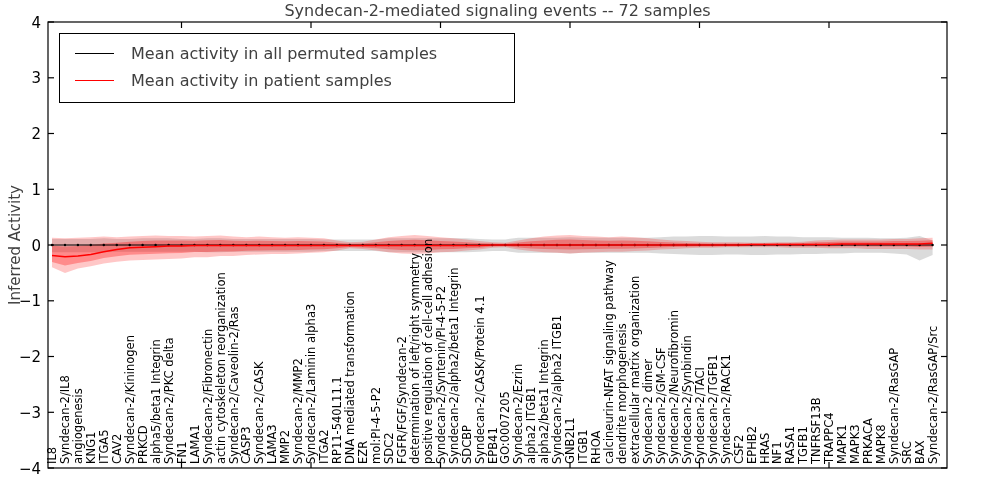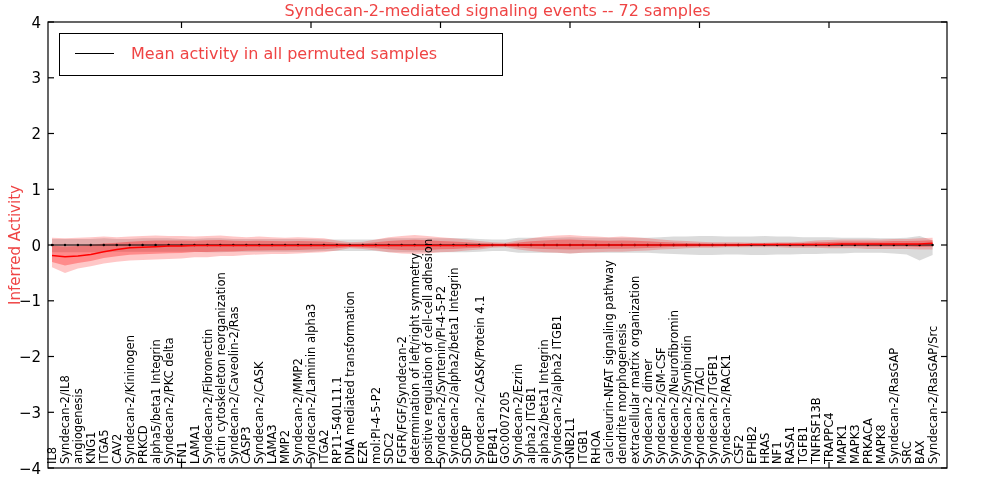--- a/index.html
+++ b/index.html
@@ -1,39 +1,43 @@
 <!DOCTYPE html>
 <html><head>
 <meta charset="utf-8">
 <style>
   html,body{margin:0;padding:0;background:#fff;}
   .fig{position:relative;width:1000px;height:500px;background:#fff;
-       font-family:"DejaVu Sans","Liberation Sans",sans-serif;color:#ef4444;overflow:hidden;}
+       font-family:"DejaVu Sans","Liberation Sans",sans-serif;color:#404040;overflow:hidden;}
   .title{position:absolute;top:1px;left:48px;width:899px;text-align:center;
          font-size:16px;white-space:nowrap;}
   .xlabel{position:absolute;top:478px;left:48px;width:899px;text-align:center;font-size:15px;}
   .ylabel{position:absolute;left:-45px;top:236px;width:120px;text-align:center;
           font-size:15px;transform:rotate(-90deg);}
   .legend{position:absolute;left:59px;top:33px;width:442px;background:#fff;
-          border:1.5px solid #000;z-index:5;padding:6px 0 8px 0;}
+          border:1.5px solid #000;z-index:5;padding:6px 12px 8px 0;}
   .legend-row{display:flex;align-items:center;height:27px;}
   .line-swatch{width:39px;height:0;border-top:1.7px solid #000;margin:0 17px 0 15px;flex:0 0 auto;}
   .legend-label{font-size:16px;white-space:nowrap;}
   svg{position:absolute;left:0;top:0;}
 </style>
 </head>
 <body>
 
 <div class="fig">
   <div class="title">Syndecan-2-mediated signaling events -- 72 samples</div>
 
   <div class="legend">
     <div class="legend-row">
       <span class="line-swatch" style="border-top-color: rgb(0, 0, 0);"></span>
       <span class="legend-label">Mean activity in all permuted samples</span>
+    </div>
+    <div class="legend-row">
+      <span class="line-swatch" style="border-top-color: rgb(255, 0, 0);"></span>
+      <span class="legend-label">Mean activity in patient samples</span>
     </div>
   </div>
 
   <svg id="plot" width="1000" height="500" viewBox="0 0 1000 500">
       <polygon points="52.0,238.9 65.0,238.9 77.9,238.9 90.8,238.9 103.8,238.3 116.8,238.9 129.7,238.9 142.6,238.3 155.6,238.3 168.6,238.3 181.5,238.9 194.4,238.9 207.4,238.3 220.3,238.3 233.3,238.9 246.3,238.9 259.2,238.9 272.1,238.9 285.1,238.9 298.0,238.9 311.0,238.9 323.9,239.4 336.9,239.4 349.8,239.4 362.8,239.4 375.8,239.4 388.7,238.3 401.6,238.3 414.6,238.3 427.5,238.3 440.5,238.3 453.4,238.3 466.4,238.3 479.3,238.9 492.3,239.4 505.3,239.4 518.2,237.8 531.1,237.8 544.1,237.8 557.0,237.8 570.0,237.2 582.9,237.8 595.9,237.8 608.9,237.8 621.8,237.8 634.8,237.8 647.7,237.8 660.6,237.2 673.6,236.6 686.5,236.6 699.5,236.1 712.4,236.1 725.4,236.6 738.3,236.6 751.3,236.6 764.3,236.1 777.2,236.6 790.1,236.6 803.1,237.2 816.0,237.2 829.0,237.2 841.9,237.8 854.9,237.8 867.8,237.8 880.8,238.3 893.8,238.3 906.7,237.8 919.6,236.1 932.6,240.5 932.6,255.0 919.6,260.6 906.7,254.5 893.8,253.4 880.8,252.8 867.8,252.8 854.9,252.8 841.9,253.4 829.0,253.4 816.0,253.9 803.1,253.9 790.1,254.5 777.2,254.5 764.3,255.0 751.3,255.0 738.3,254.5 725.4,254.5 712.4,255.0 699.5,255.0 686.5,254.5 673.6,253.9 660.6,253.4 647.7,252.8 634.8,252.8 621.8,252.8 608.9,252.8 595.9,252.8 582.9,252.8 570.0,253.4 557.0,252.8 544.1,252.8 531.1,252.8 518.2,252.8 505.3,251.1 492.3,251.1 479.3,251.7 466.4,252.2 453.4,252.2 440.5,252.2 427.5,252.2 414.6,252.2 401.6,252.2 388.7,252.2 375.8,251.1 362.8,251.1 349.8,251.1 336.9,251.1 323.9,251.1 311.0,251.7 298.0,251.7 285.1,251.7 272.1,251.7 259.2,251.7 246.3,251.7 233.3,251.7 220.3,252.2 207.4,252.2 194.4,251.7 181.5,251.7 168.6,251.7 155.6,251.7 142.6,251.7 129.7,251.7 116.8,251.7 103.8,252.2 90.8,252.2 77.9,252.2 65.0,252.2 52.0,252.2 " fill="#999999" fill-opacity="0.35" stroke="none"></polygon>
       <polygon points="52.0,237.8 65.0,238.3 77.9,237.8 90.8,237.2 103.8,236.6 116.8,237.2 129.7,236.6 142.6,236.1 155.6,235.5 168.6,236.1 181.5,236.1 194.4,236.6 207.4,236.1 220.3,235.5 233.3,236.6 246.3,237.2 259.2,236.6 272.1,237.2 285.1,237.8 298.0,237.2 311.0,237.8 323.9,238.3 336.9,240.5 349.8,242.2 362.8,241.7 375.8,239.4 388.7,237.2 401.6,236.1 414.6,235.0 427.5,236.1 440.5,237.2 453.4,238.3 466.4,239.4 479.3,241.1 492.3,242.2 505.3,242.8 518.2,240.5 531.1,238.3 544.1,236.6 557.0,235.5 570.0,235.0 582.9,236.1 595.9,236.6 608.9,237.2 621.8,236.6 634.8,237.2 647.7,238.3 660.6,239.4 673.6,240.5 686.5,241.1 699.5,241.7 712.4,242.2 725.4,242.2 738.3,242.2 751.3,242.8 764.3,242.8 777.2,242.2 790.1,242.2 803.1,241.7 816.0,240.5 829.0,240.0 841.9,239.4 854.9,239.4 867.8,239.4 880.8,239.4 893.8,238.9 906.7,238.9 919.6,238.3 932.6,237.8 932.6,249.5 919.6,249.5 906.7,248.9 893.8,248.9 880.8,248.9 867.8,248.9 854.9,248.3 841.9,248.3 829.0,248.3 816.0,247.8 803.1,247.8 790.1,247.8 777.2,247.2 764.3,247.2 751.3,247.2 738.3,247.2 725.4,247.2 712.4,247.8 699.5,247.8 686.5,248.3 673.6,248.9 660.6,249.5 647.7,250.6 634.8,251.1 621.8,251.7 608.9,251.7 595.9,252.2 582.9,252.8 570.0,253.4 557.0,252.8 544.1,252.2 531.1,251.1 518.2,249.5 505.3,247.2 492.3,247.8 479.3,249.5 466.4,250.6 453.4,251.7 440.5,252.2 427.5,253.4 414.6,253.9 401.6,253.4 388.7,252.2 375.8,250.6 362.8,248.9 349.8,248.3 336.9,250.6 323.9,252.2 311.0,252.8 298.0,253.4 285.1,253.9 272.1,253.9 259.2,254.5 246.3,255.0 233.3,256.1 220.3,256.1 207.4,257.3 194.4,257.3 181.5,258.4 168.6,258.9 155.6,259.5 142.6,260.1 129.7,260.6 116.8,261.7 103.8,263.4 90.8,266.2 77.9,268.4 65.0,272.9 52.0,267.3 " fill="#ff0000" fill-opacity="0.22" stroke="none"></polygon>
       <polygon points="52.0,245.8 65.0,246.6 77.9,246.0 90.8,245.0 103.8,243.4 116.8,242.7 129.7,241.7 142.6,241.1 155.6,240.5 168.6,240.6 181.5,240.6 194.4,240.7 207.4,240.3 220.3,240.0 233.3,240.7 246.3,241.0 259.2,240.7 272.1,241.0 285.1,241.3 298.0,241.0 311.0,241.3 323.9,241.6 336.9,242.8 349.8,243.7 362.8,243.4 375.8,242.2 388.7,241.0 401.6,240.3 414.6,239.7 427.5,240.3 440.5,241.0 453.4,241.6 466.4,242.2 479.3,243.1 492.3,243.5 505.3,243.8 518.2,242.5 531.1,241.3 544.1,240.4 557.0,239.8 570.0,239.5 582.9,240.1 595.9,240.4 608.9,240.7 621.8,240.4 634.8,240.7 647.7,241.3 660.6,241.9 673.6,242.5 686.5,242.9 699.5,243.2 712.4,243.5 725.4,243.5 738.3,243.5 751.3,243.5 764.3,243.5 777.2,243.2 790.1,243.2 803.1,242.9 816.0,242.3 829.0,242.0 841.9,241.4 854.9,241.4 867.8,241.4 880.8,241.4 893.8,241.1 906.7,241.1 919.6,240.8 932.6,240.3 932.6,246.7 919.6,247.0 906.7,246.6 893.8,246.6 880.8,246.6 867.8,246.6 854.9,246.3 841.9,246.3 829.0,246.6 816.0,246.3 803.1,246.3 790.1,246.3 777.2,246.0 764.3,246.0 751.3,246.0 738.3,246.2 725.4,246.2 712.4,246.5 699.5,246.5 686.5,246.8 673.6,247.1 660.6,247.5 647.7,248.1 634.8,248.4 621.8,248.7 608.9,248.7 595.9,249.0 582.9,249.3 570.0,249.6 557.0,249.3 544.1,249.0 531.1,248.4 518.2,247.5 505.3,246.2 492.3,246.5 479.3,247.7 466.4,248.3 453.4,248.9 440.5,249.2 427.5,249.9 414.6,250.2 401.6,249.9 388.7,249.2 375.8,248.3 362.8,247.4 349.8,247.1 336.9,248.3 323.9,249.2 311.0,249.5 298.0,249.9 285.1,250.2 272.1,250.2 259.2,250.5 246.3,250.8 233.3,251.4 220.3,251.4 207.4,252.0 194.4,252.0 181.5,252.9 168.6,253.2 155.6,253.7 142.6,254.3 129.7,254.8 116.8,256.2 103.8,258.1 90.8,260.9 77.9,262.9 65.0,265.6 52.0,262.0 " fill="#ff0000" fill-opacity="0.3" stroke="none"></polygon>
       <polyline points="52.0,245.0 65.0,245.0 77.9,245.0 90.8,245.0 103.8,245.0 116.8,245.0 129.7,245.0 142.6,245.0 155.6,245.0 168.6,245.0 181.5,245.0 194.4,245.0 207.4,245.0 220.3,245.0 233.3,245.0 246.3,245.0 259.2,245.0 272.1,245.0 285.1,245.0 298.0,245.0 311.0,245.0 323.9,245.0 336.9,245.0 349.8,245.0 362.8,245.0 375.8,245.0 388.7,245.0 401.6,245.0 414.6,245.0 427.5,245.0 440.5,245.0 453.4,245.0 466.4,245.0 479.3,245.0 492.3,245.0 505.3,245.0 518.2,245.0 531.1,245.0 544.1,245.0 557.0,245.0 570.0,245.0 582.9,245.0 595.9,245.0 608.9,245.0 621.8,245.0 634.8,245.0 647.7,245.0 660.6,245.0 673.6,245.0 686.5,245.0 699.5,245.0 712.4,245.0 725.4,245.0 738.3,245.0 751.3,245.0 764.3,245.0 777.2,245.0 790.1,245.0 803.1,245.0 816.0,245.0 829.0,245.0 841.9,245.0 854.9,245.0 867.8,245.0 880.8,245.0 893.8,245.0 906.7,245.0 919.6,245.0 932.6,245.0 " fill="none" stroke="#000000" stroke-width="1.1"></polyline>
       <circle cx="52.0" cy="245.0" r="1.2" fill="#000000"></circle>
       <circle cx="65.0" cy="245.0" r="1.2" fill="#000000"></circle>

